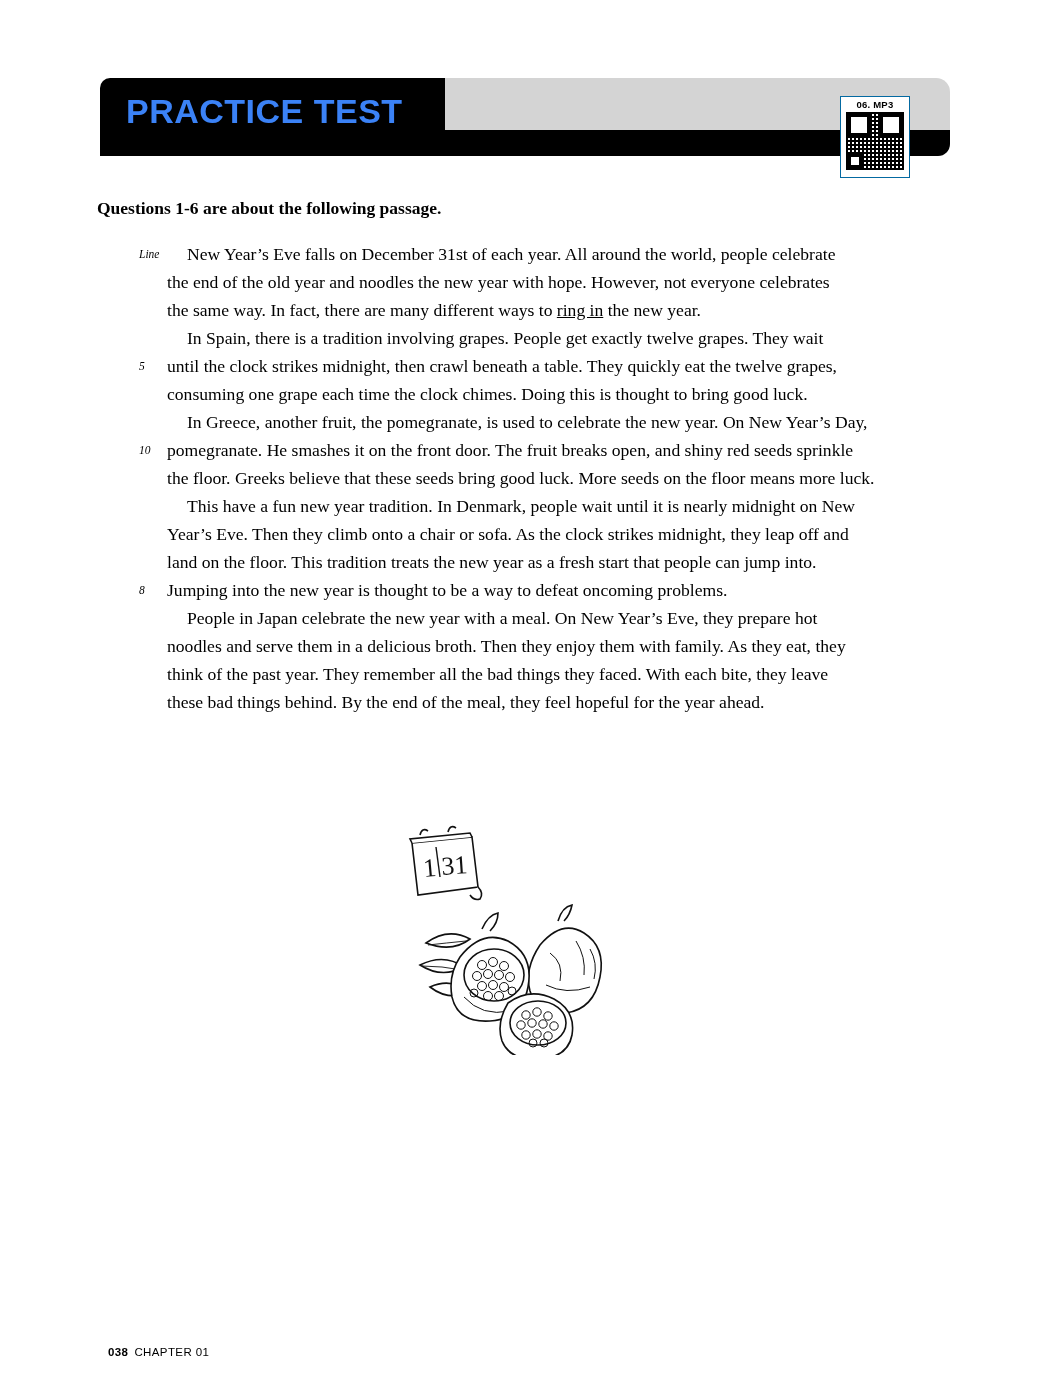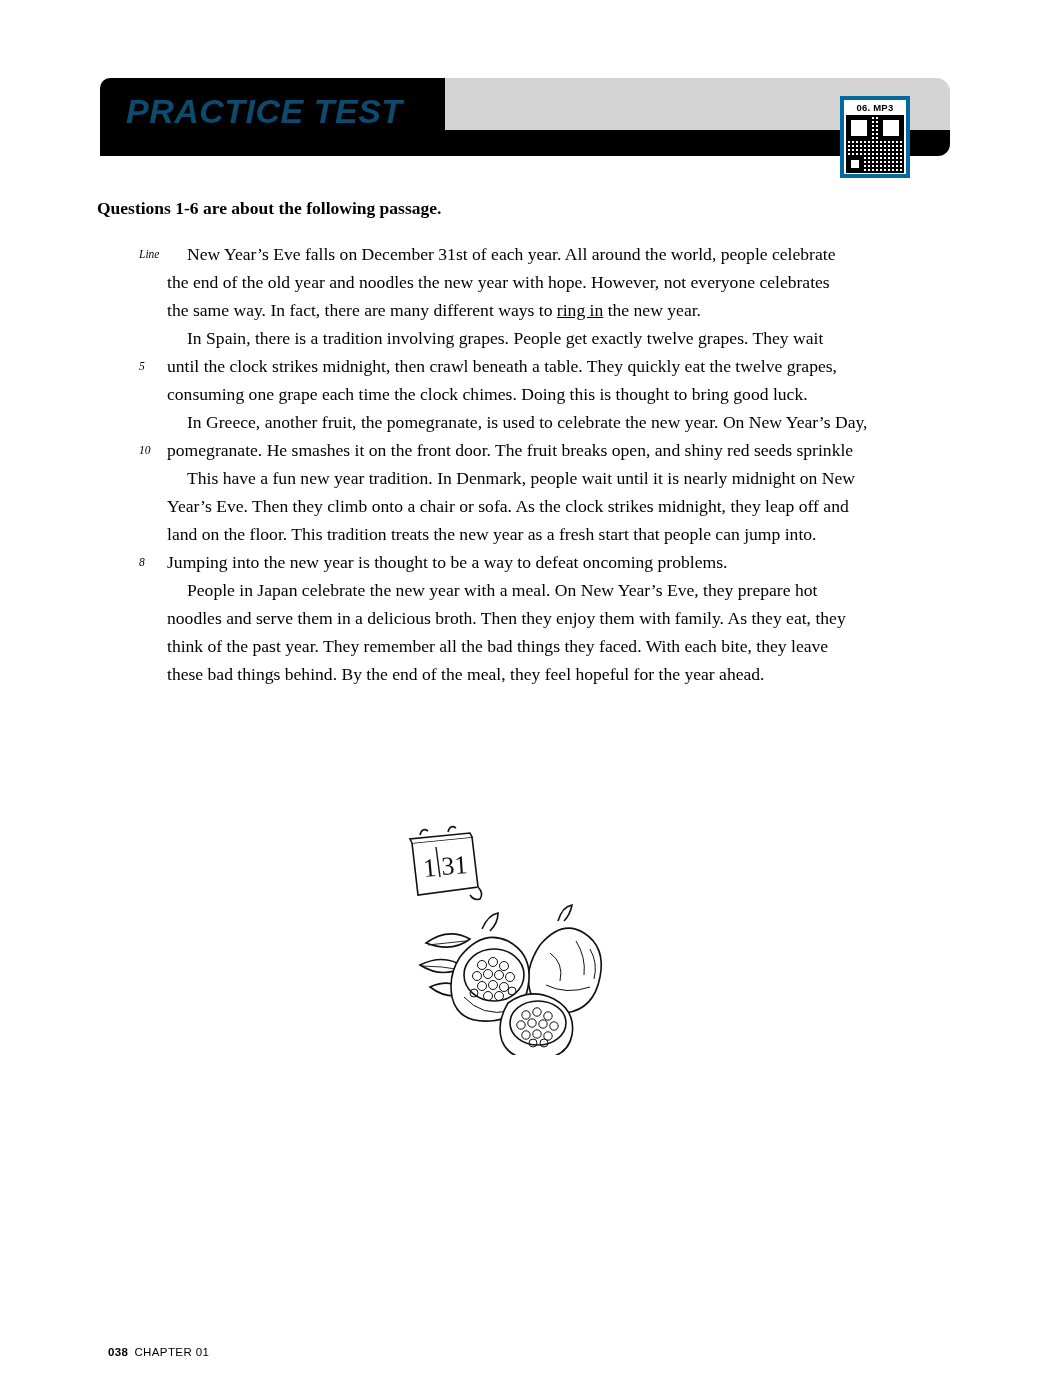--- a/index.html
+++ b/index.html
@@ -51,37 +51,36 @@
     height: 26px;
     background: #000;
     border-radius: 0 0 12px 12px;
   }
   .header-title {
     position: absolute;
     left: 26px;
     top: 14px;
     font-family: "Liberation Sans", sans-serif;
     font-weight: bold;
-    font-style: italic;
     font-size: 34px;
     letter-spacing: 0.5px;
-    color: #0c4a6e;
+    color: #3b82f6;
     z-index: 5;
     text-align: center;
   }
 
   
   .mp3-box {
     position: absolute;
     left: 840px;
     top: 96px;
     width: 70px;
     height: 82px;
     background: #fff;
-    border: 4px solid #0369a1;
+    border: 1px solid #0369a1;
     z-index: 8;
   }
   .mp3-label {
     font-family: "Liberation Sans", sans-serif;
     font-size: 9.5px;
     font-weight: bold;
     text-align: center;
     padding-top: 2px;
     letter-spacing: 0.2px;
   }
@@ -217,20 +216,24 @@
       <span class="marker"></span>
       <span class="txt">consuming one grape each time the clock chimes. Doing this is thought to bring good luck.</span>
     </div>
   <div class="pline">
       <span class="marker"></span>
       <span class="txt indent">In Greece, another fruit, the pomegranate, is used to celebrate the new year. On New Year’s Day,</span>
     </div>
   <div class="pline">
       <span class="marker">10</span>
       <span class="txt">pomegranate. He smashes it on the front door. The fruit breaks open, and shiny red seeds sprinkle</span>
+    </div>
+  <div class="pline">
+      <span class="marker"></span>
+      <span class="txt">the floor. Greeks believe that these seeds bring good luck. More seeds on the floor means more luck.</span>
     </div>
   <div class="pline">
       <span class="marker"></span>
       <span class="txt indent">This have a fun new year tradition. In Denmark, people wait until it is nearly midnight on New</span>
     </div>
   <div class="pline">
       <span class="marker"></span>
       <span class="txt">Year’s Eve. Then they climb onto a chair or sofa. As the clock strikes midnight, they leap off and</span>
     </div>
   <div class="pline">

